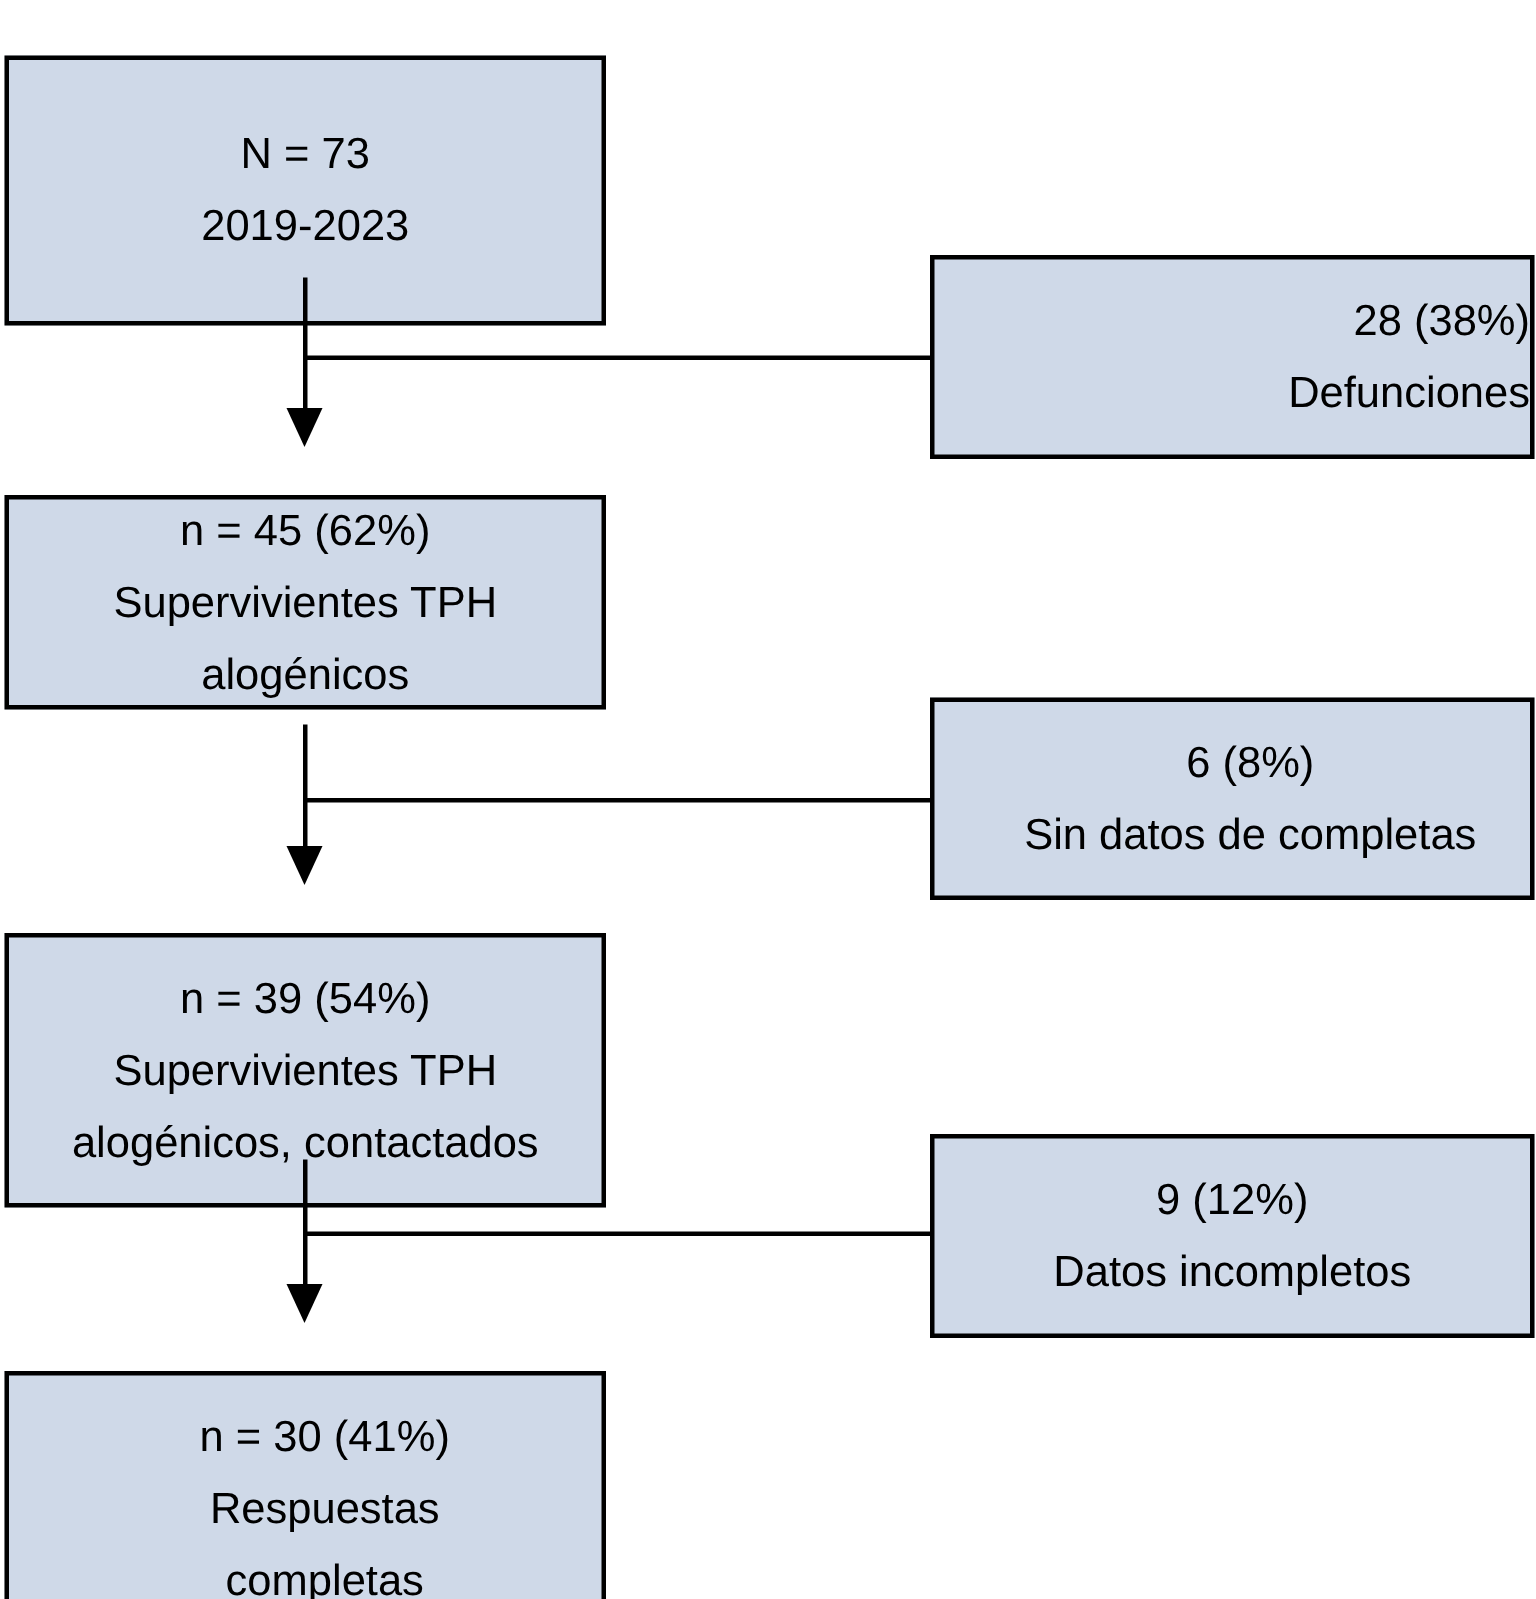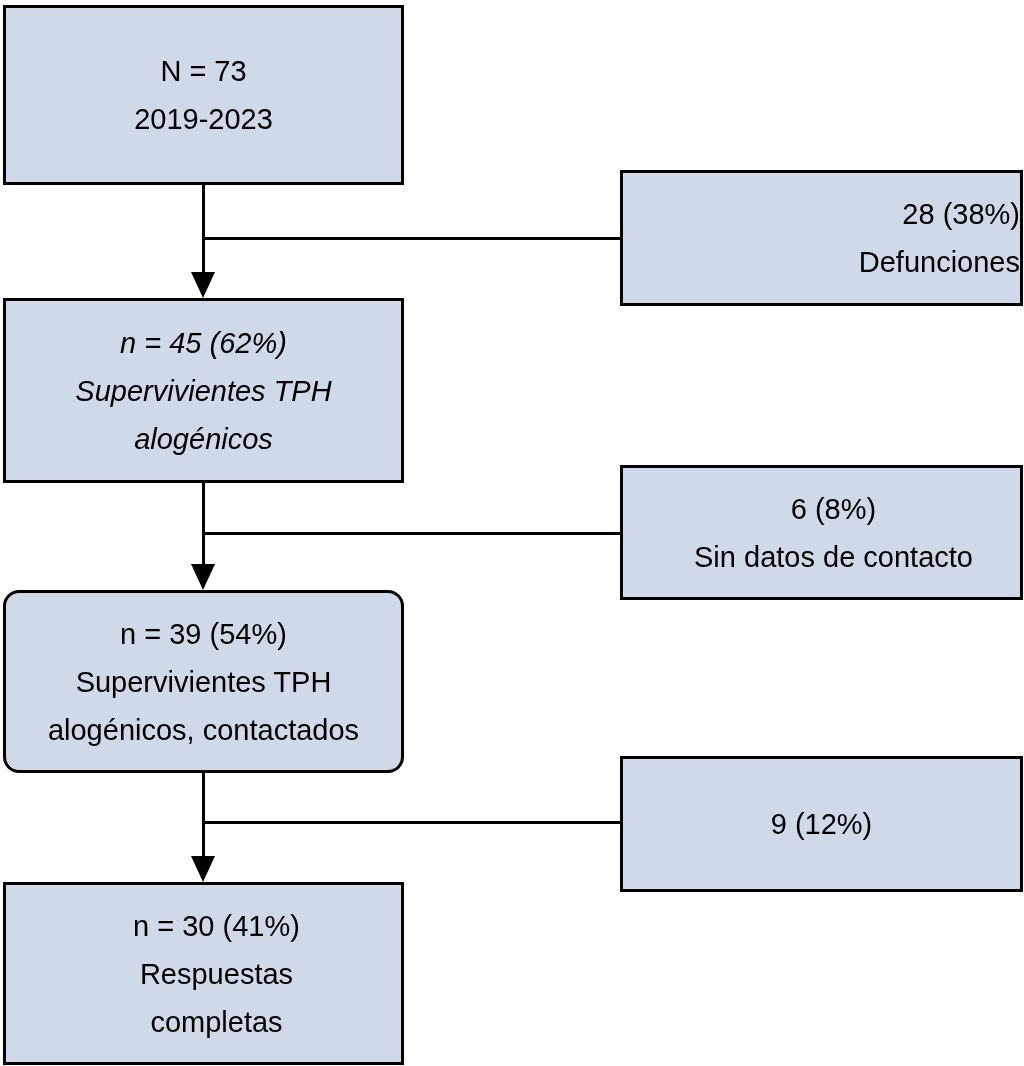--- a/index.html
+++ b/index.html
@@ -21,26 +21,26 @@
     border: 3px solid #000000;
     display: flex;
     flex-direction: column;
     align-items: center;
     justify-content: center;
     text-align: center;
     font-size: 29px;
     line-height: 48px;
     color: #000000;
   }
-  .main-col { left: 3px; width: 401px; }
+  .main-col { left: 3px; width: 401px; margin-top: 32px; }
   .side-col { left: 620px; width: 403px; }
 
   .box-1 { top: 5px;   height: 180px; }
-  .box-2 { top: 298px; height: 185px; font-style: italic; }
-  .box-3 { top: 590px; height: 183px; border-radius: 16px; }
+  .box-2 { top: 298px; height: 143px; }
+  .box-3 { top: 590px; height: 183px; }
   .box-4 { top: 882px; height: 183px; padding-left: 26px; }
 
   .side-1 { top: 170px; height: 136px; align-items: flex-end; }
   .side-2 { top: 465px; height: 135px; padding-left: 24px; }
   .side-3 { top: 756px; height: 136px; }
 
   .vline {
     position: absolute;
     left: 202px;
     width: 3px;
@@ -102,25 +102,26 @@
     <div>completas</div>
   </div>
 
   <div class="box side-col side-1">
     <div>28 (38%)</div>
     <div>Defunciones</div>
   </div>
 
   <div class="box side-col side-2">
     <div>6 (8%)</div>
-    <div>Sin datos de contacto</div>
+    <div>Sin datos de completas</div>
   </div>
 
   <div class="box side-col side-3">
     <div>9 (12%)</div>
+    <div>Datos incompletos</div>
   </div>
 
   <div class="vline v1"></div>
   <div class="arrowhead a1"></div>
 
   <div class="vline v2"></div>
   <div class="arrowhead a2"></div>
 
   <div class="vline v3"></div>
   <div class="arrowhead a3"></div>

